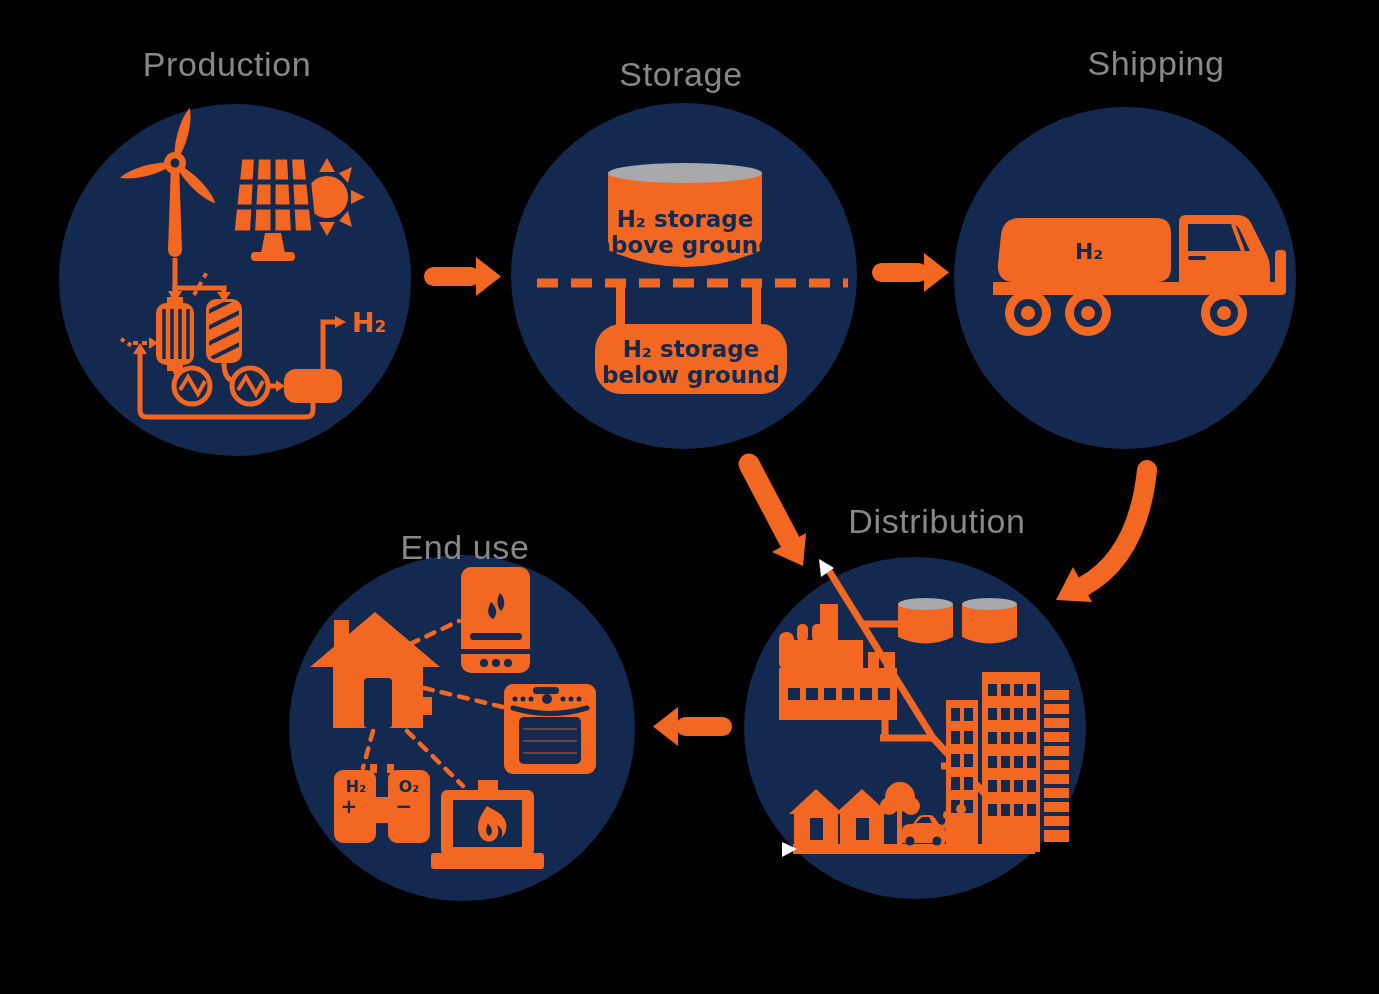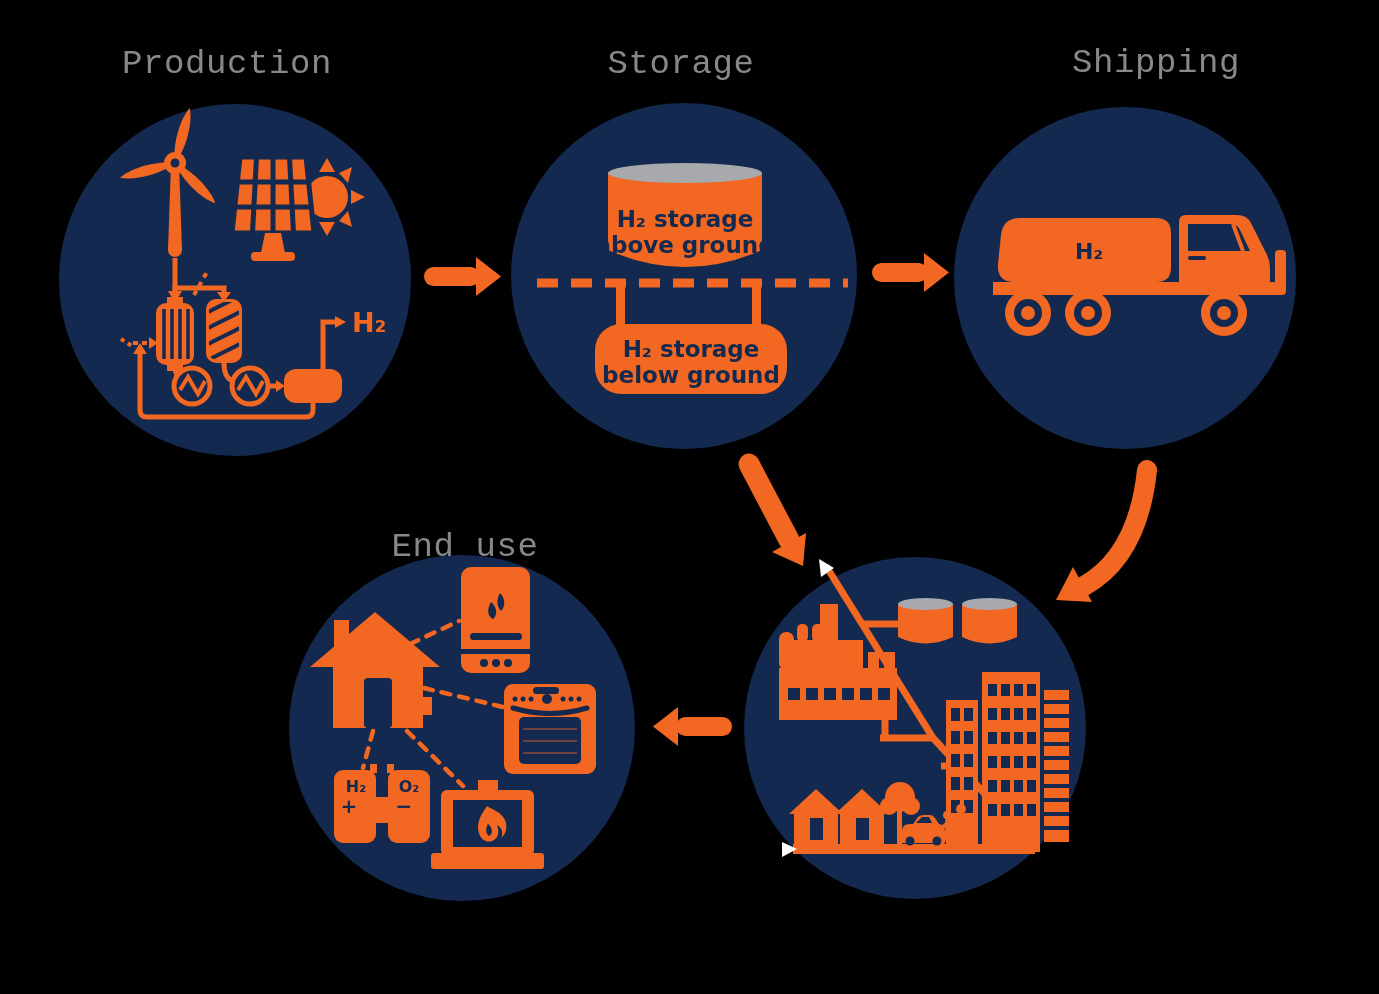--- a/index.html
+++ b/index.html
@@ -1,20 +1,20 @@
 <!DOCTYPE html>
 <html><head>
 <meta charset="utf-8">
 <style>
   html,body{margin:0;padding:0;background:#000;}
   #canvas{position:relative;width:1379px;height:994px;background:#000;overflow:hidden;}
   #art{position:absolute;left:0;top:0;}
   .stage-label{
     position:absolute;transform:translateX(-50%);
-    color:#87888A;font-family:Liberation Mono, monospace;
+    color:#87888A;font-family:Liberation Sans, sans-serif;
     font-size:34px;font-weight:400;letter-spacing:0.6px;white-space:nowrap;
   }
   .nv{fill:#14294F;font-family:"DejaVu Sans",sans-serif;font-weight:bold;}
   .or{fill:#F26722;font-family:"DejaVu Sans",sans-serif;font-weight:bold;}
 </style>
 </head>
 <body>
 
 <div id="canvas">
 
@@ -330,17 +330,18 @@
     <rect x="370" y="764" width="7" height="9" fill="#F26722"></rect>
     <rect x="387" y="764" width="7" height="9" fill="#F26722"></rect>
     <text x="356" y="792" class="nv" font-size="16" text-anchor="middle">H₂</text>
     <text x="349" y="813" class="nv" font-size="20" text-anchor="middle">+</text>
     <text x="409" y="792" class="nv" font-size="16" text-anchor="middle">O₂</text>
     <text x="404" y="813" class="nv" font-size="20" text-anchor="middle">−</text>
   </g>
 </svg>
 
   <div class="stage-label" style="left:227px;top:45px;">Production</div>
-  <div class="stage-label" style="left:681px;top:45px;text-align:center;">Storage</div>
+  <div class="stage-label" style="left:681px;top:55px;text-align:center;">Storage</div>
   <div class="stage-label" style="left:1156px;top:44px;">Shipping</div>
+  <div class="stage-label" style="left:937px;top:502px;">Distribution</div>
   <div class="stage-label" style="left:465px;top:528px;">End use</div>
 
 </div>
 
 </body></html>

